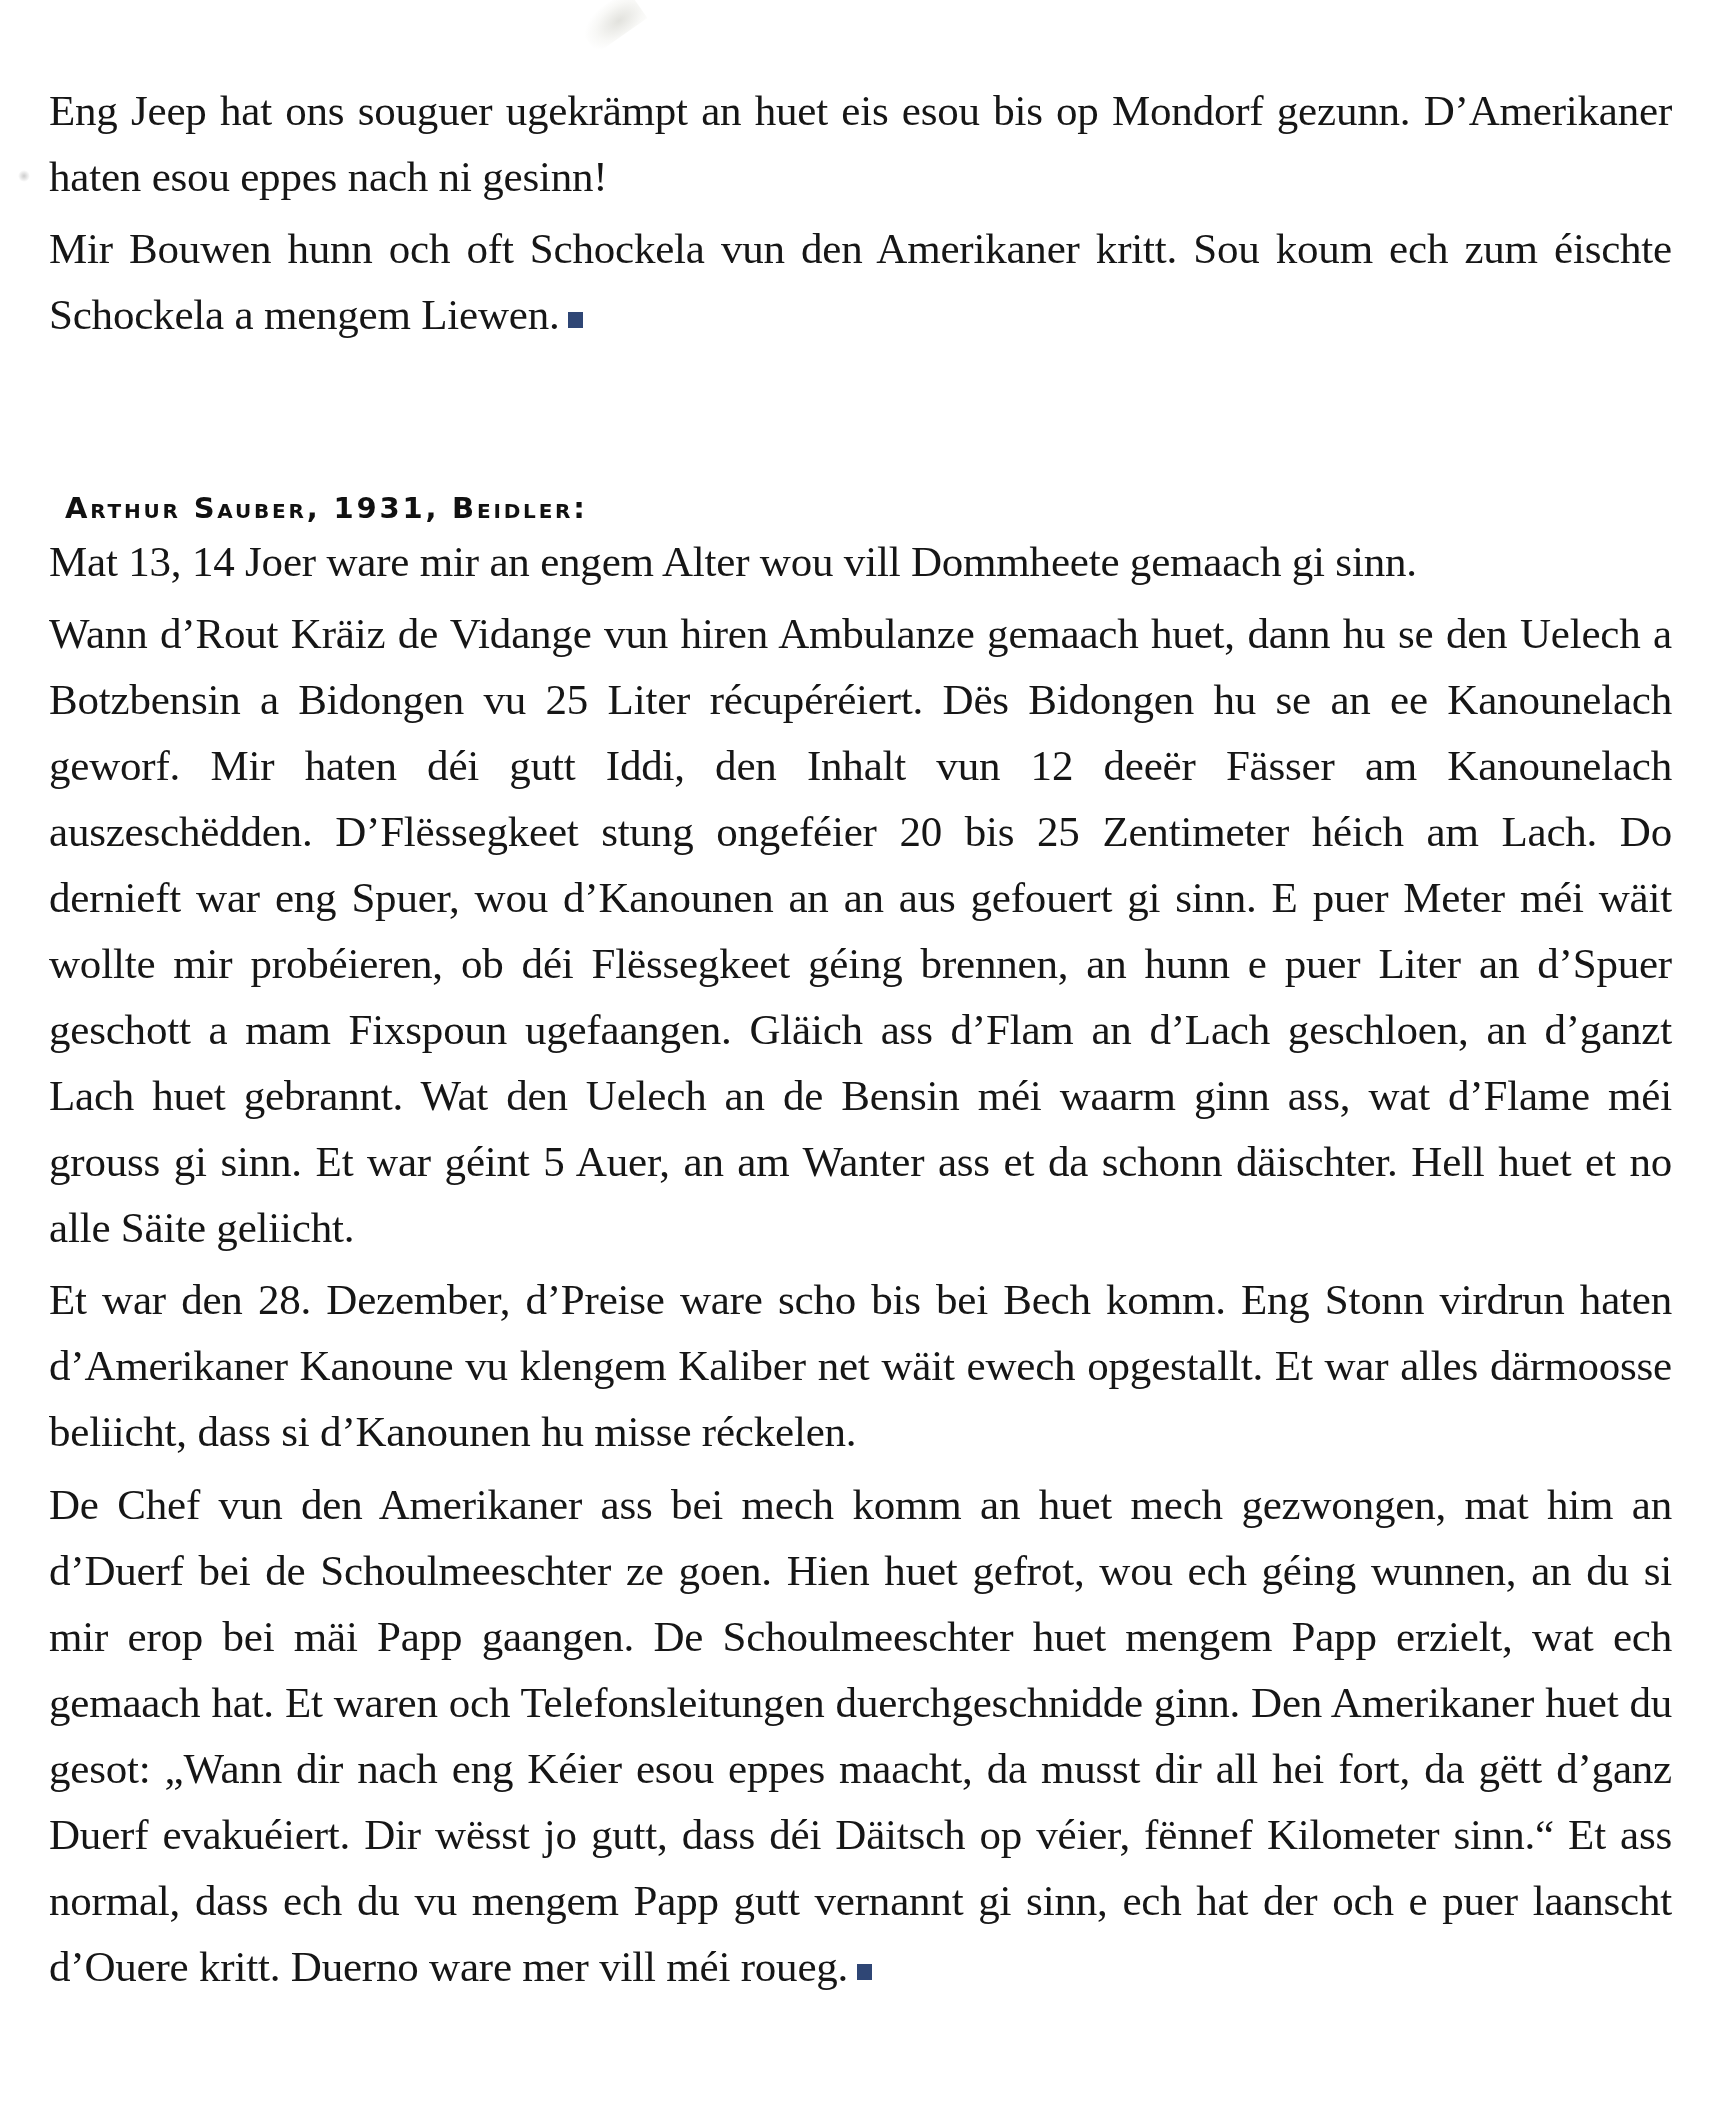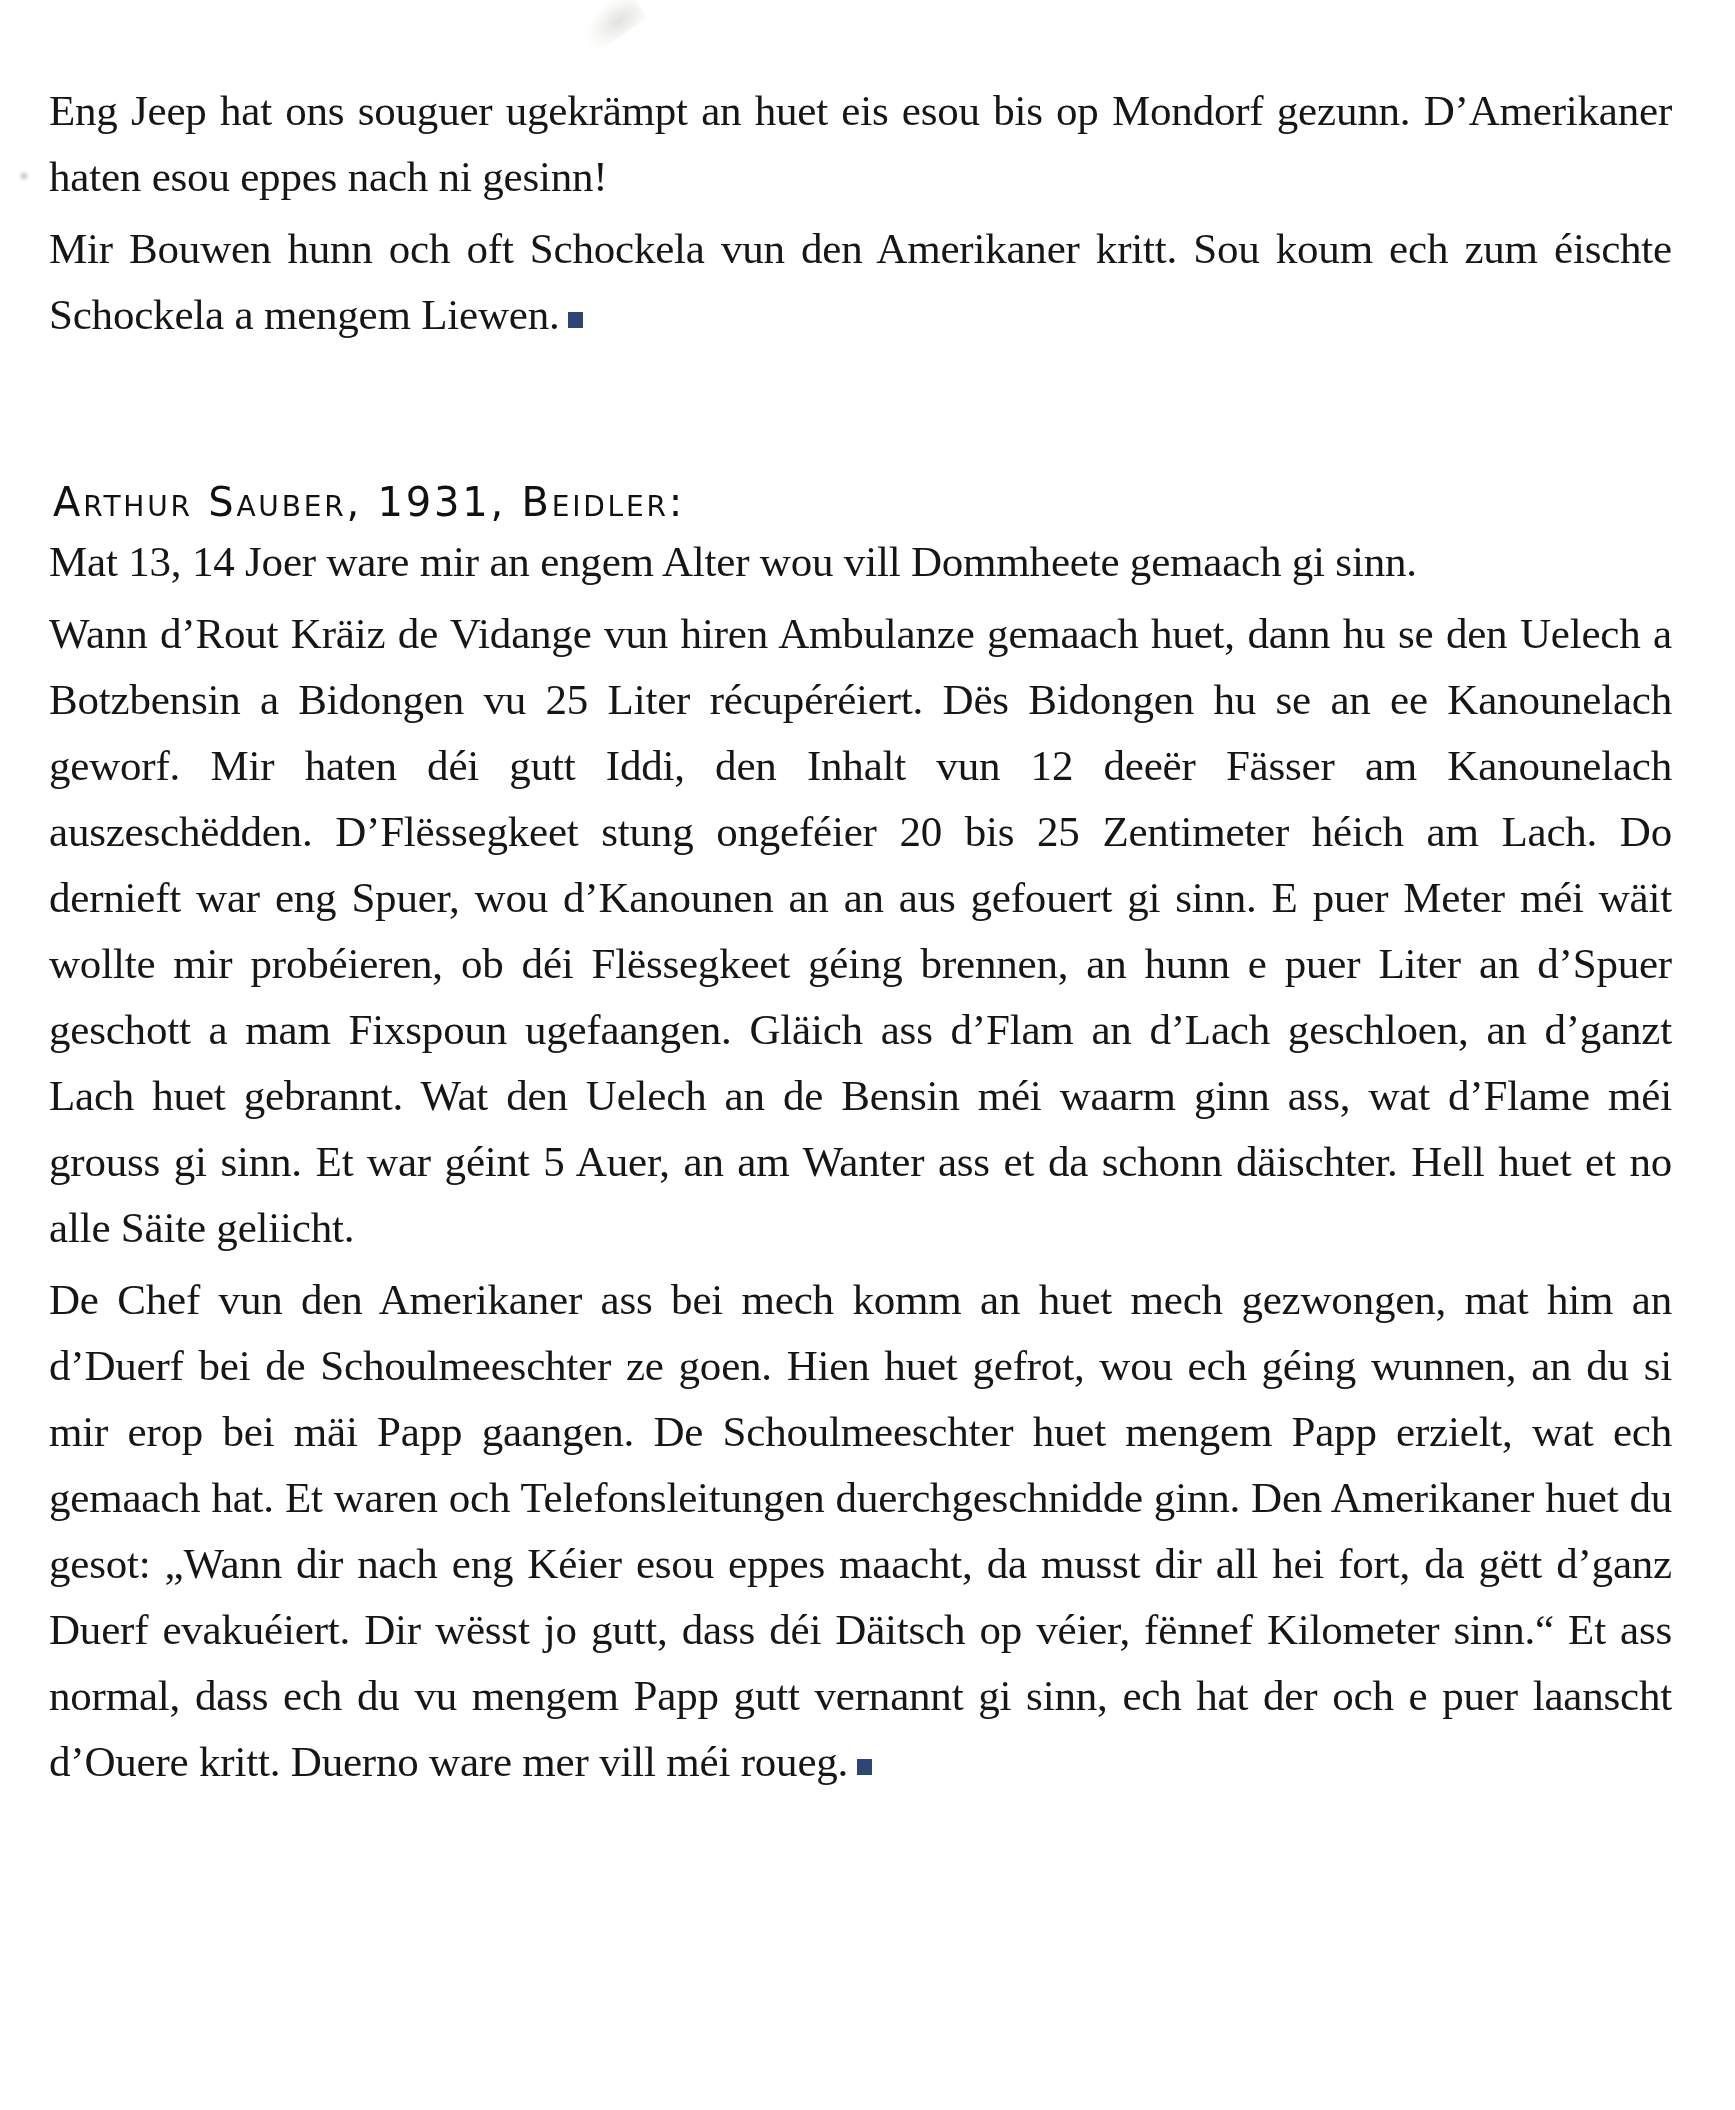--- a/index.html
+++ b/index.html
@@ -54,26 +54,26 @@
       position: absolute;
       top: 78px;
       left: 0;
       width: 1623px;
     }
     .heading {
       position: absolute;
       top: 475px;
       left: 0;
       font-family: "DejaVu Sans", "Liberation Sans", sans-serif;
-      font-weight: normal;
-      font-size: 40px;
+      font-weight: bold;
+      font-size: 29px;
       letter-spacing: 2.8px;
       color: #111111;
       font-variant: small-caps;
-      margin: 4px;
+      margin: 16px;
     }
     .section-2 {
       position: absolute;
       top: 529px;
       left: 0;
       width: 1623px;
     }
     .end-mark {
       display: inline-block;
       width: 15px;
@@ -96,17 +96,18 @@
   <div class="section-1">
     <p class="para"><span>Eng Jeep hat ons souguer ugekrämpt an huet eis esou bis op Mondorf gezunn. D’Amerikaner haten esou eppes nach ni gesinn!</span></p>
     <p class="para"><span>Mir Bouwen hunn och oft Schockela vun den Amerikaner kritt. Sou koum ech zum éischte Schockela a mengem Liewen.</span><span class="end-mark"></span></p>
   </div>
 
   <h2 class="heading">Arthur Sauber, 1931, Beidler:</h2>
 
   <div class="section-2">
     <p class="para"><span>Mat 13, 14 Joer ware mir an engem Alter wou vill Dommheete gemaach gi sinn.</span></p>
     <p class="para"><span>Wann d’Rout Kräiz de Vidange vun hiren Ambulanze gemaach huet, dann hu se den Uelech a Botzbensin a Bidongen vu 25 Liter récupéréiert. Dës Bidongen hu se an ee Kanounelach geworf. Mir haten déi gutt Iddi, den Inhalt vun 12 deeër Fässer am Kanounelach auszeschëdden. D’Flëssegkeet stung ongeféier 20 bis 25 Zentimeter héich am Lach. Do dernieft war eng Spuer, wou d’Kanounen an an aus gefouert gi sinn. E puer Meter méi wäit wollte mir probéieren, ob déi Flëssegkeet géing brennen, an hunn e puer Liter an d’Spuer geschott a mam Fixspoun ugefaangen. Gläich ass d’Flam an d’Lach geschloen, an d’ganzt Lach huet gebrannt. Wat den Uelech an de Bensin méi waarm ginn ass, wat d’Flame méi grouss gi sinn. Et war géint 5 Auer, an am Wanter ass et da schonn däischter. Hell huet et no alle Säite geliicht.</span></p>
+    <p class="para"><span>Et war den 28. Dezember, d’Preise ware scho bis bei Bech komm. Eng Stonn virdrun haten d’Amerikaner Kanoune vu klengem Kaliber net wäit ewech opgestallt. Et war alles därmoosse beliicht, dass si d’Kanounen hu misse réckelen.</span></p>
     <p class="para"><span>De Chef vun den Amerikaner ass bei mech komm an huet mech gezwongen, mat him an d’Duerf bei de Schoulmeeschter ze goen. Hien huet gefrot, wou ech géing wunnen, an du si mir erop bei mäi Papp gaangen. De Schoulmeeschter huet mengem Papp erzielt, wat ech gemaach hat. Et waren och Telefonsleitungen duerchgeschnidde ginn. Den Amerikaner huet du gesot: „Wann dir nach eng Kéier esou eppes maacht, da musst dir all hei fort, da gëtt d’ganz Duerf evakuéiert. Dir wësst jo gutt, dass déi Däitsch op véier, fënnef Kilometer sinn.“ Et ass normal, dass ech du vu mengem Papp gutt vernannt gi sinn, ech hat der och e puer laanscht d’Ouere kritt. Duerno ware mer vill méi roueg.</span><span class="end-mark"></span></p>
   </div>
 
 </div>
 
 
 </body></html>

